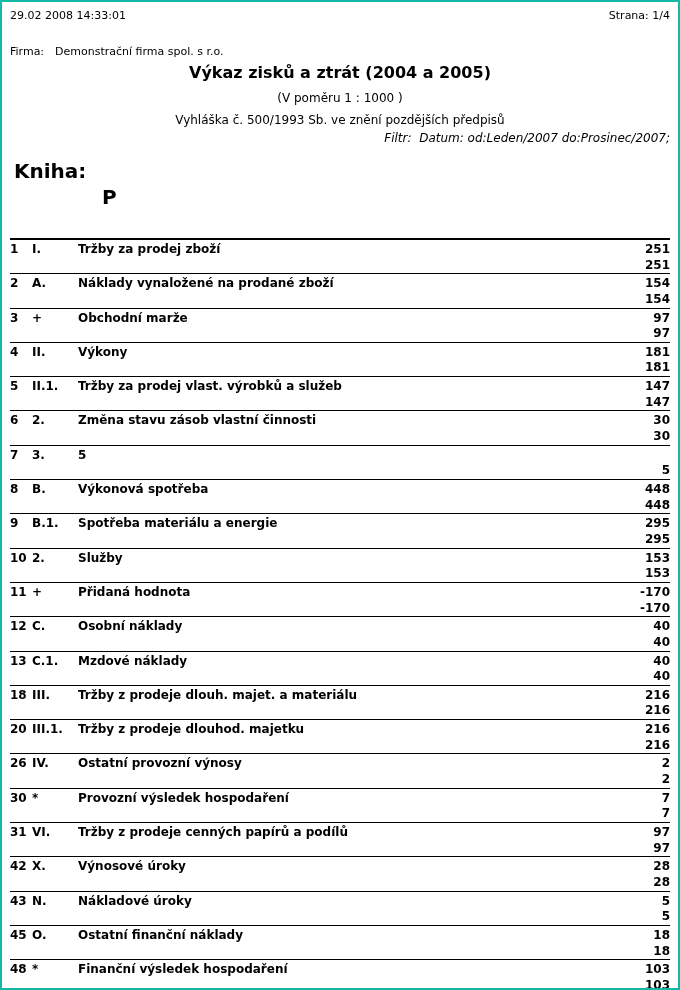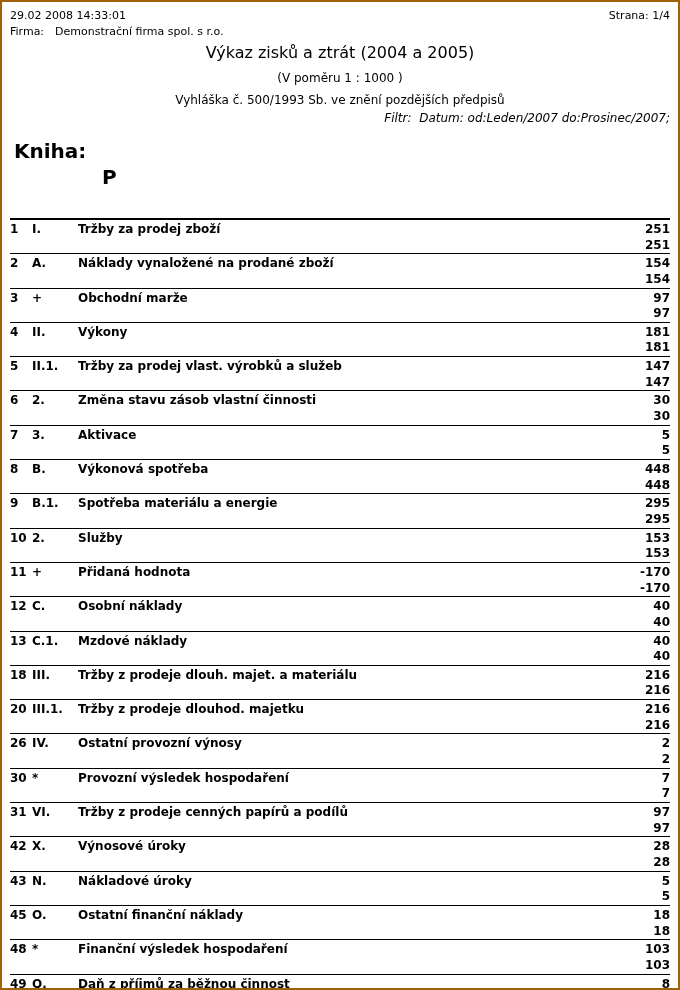--- a/index.html
+++ b/index.html
@@ -1,45 +1,46 @@
 <!DOCTYPE html>
 <html><head>
 <meta charset="utf-8">
 <style>
   html, body { margin: 0; padding: 0; background: #fff; }
   .page {
     width: 680px;
     height: 990px;
     box-sizing: border-box;
-    border: 2px solid #a16207;
+    border: 2px solid #14b8a6;
     background: #ffffff;
     color: #000000;
     font-family: "DejaVu Sans", "Liberation Sans", sans-serif;
     padding: 6px 8px 0 8px;
     overflow: hidden;
   }
 
   
   .header-top {
     display: flex;
     justify-content: space-between;
     font-size: 11px;
     line-height: 16px;
   }
   .firm-line {
     display: flex;
     font-size: 11px;
     line-height: 16px;
+    margin-top: 20px;
   }
   .firm-name { margin-left: 11px; }
 
   .title {
     text-align: center;
     font-size: 16px;
-    font-weight: normal;
+    font-weight: bold;
     line-height: 22px;
     margin-top: 2px;
   }
   .ratio-note {
     text-align: center;
     font-size: 12px;
     line-height: 16px;
     margin-top: 6px;
     white-space: pre;
   }
@@ -144,21 +145,21 @@
       </div>
       <div class="row">
         <div class="line1"><span class="num">5</span><span class="code">II.1.</span><span class="label">Tržby za prodej vlast. výrobků a služeb</span><span class="val">147</span></div>
         <div class="line2"><span class="val">147</span></div>
       </div>
       <div class="row">
         <div class="line1"><span class="num">6</span><span class="code">2.</span><span class="label">Změna stavu zásob vlastní činnosti</span><span class="val">30</span></div>
         <div class="line2"><span class="val">30</span></div>
       </div>
       <div class="row">
-        <div class="line1"><span class="num">7</span><span class="code">3.</span><span class="label">Aktivace</span><span class="val">5</span></div>
+        <div class="line1"><span class="num">7</span><span class="code">3.</span><span class="val">5</span></div>
         <div class="line2"><span class="val">5</span></div>
       </div>
       <div class="row">
         <div class="line1"><span class="num">8</span><span class="code">B.</span><span class="label">Výkonová spotřeba</span><span class="val">448</span></div>
         <div class="line2"><span class="val">448</span></div>
       </div>
       <div class="row">
         <div class="line1"><span class="num">9</span><span class="code">B.1.</span><span class="label">Spotřeba materiálu a energie</span><span class="val">295</span></div>
         <div class="line2"><span class="val">295</span></div>
       </div>

